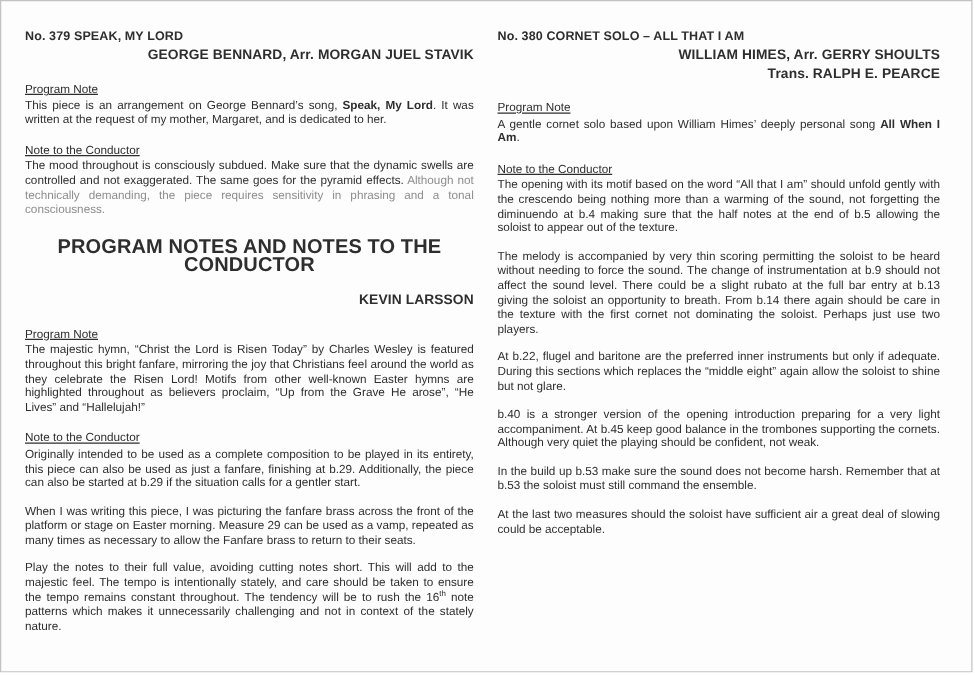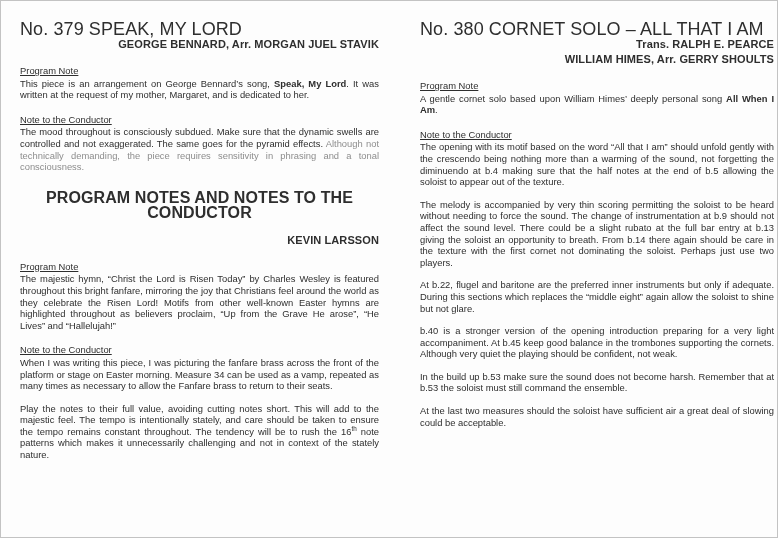--- a/index.html
+++ b/index.html
@@ -12,25 +12,25 @@
     box-sizing: border-box;
     font-family: "Liberation Sans", "DejaVu Sans", sans-serif;
     color: #2e2e2e;
     overflow: hidden;
   }
   .col {
     position: absolute;
     top: 21px;
   }
   .col-left  { left: 19px;  width: 359px; }
-  .col-right { left: 419px; width: 354px; }
+  .col-right { left: 397px; width: 354px; }
 
   .doc-title {
-    font-size: 18px;
-    font-weight: normal;
+    font-size: 10px;
+    font-weight: bold;
     line-height: 15px;
     letter-spacing: 0.1px;
   }
   .byline {
     font-size: 11px;
     font-weight: bold;
     text-align: right;
     line-height: 15px;
     letter-spacing: 0.1px;
   }
@@ -74,28 +74,29 @@
     <p><span>The mood throughout is consciously subdued. Make sure that the dynamic swells are controlled and not exaggerated.  The same goes for the pyramid effects. </span><span class="faded">Although not technically demanding, the piece requires sensitivity in phrasing and a tonal consciousness.</span></p>
 
     <div class="section-heading">PROGRAM NOTES AND NOTES TO THE CONDUCTOR</div>
 
     <div class="byline">KEVIN LARSSON</div>
 
     <div class="label">Program Note</div>
     <p>The majestic hymn, “Christ the Lord is Risen Today” by Charles Wesley is featured throughout this bright fanfare, mirroring the joy that Christians feel around the world as they celebrate the Risen Lord!  Motifs from other well-known Easter hymns are highlighted throughout as believers proclaim, “Up from the Grave He arose”, “He Lives” and “Hallelujah!”</p>
 
     <div class="label">Note to the Conductor</div>
-    <p>When I was writing this piece, I was picturing the fanfare brass across the front of the platform or stage on Easter morning. Measure 34 can be used as a vamp, repeated as many times as necessary to allow the Fanfare brass to return to their seats.</p>
+    <p>Originally intended to be used as a complete composition to be played in its entirety, this piece can also be used as just a fanfare, finishing at b.29. Additionally, the piece can also be started at b.29 if the situation calls for a gentler start.</p>
+    <p>When I was writing this piece, I was picturing the fanfare brass across the front of the platform or stage on Easter morning. Measure 29 can be used as a vamp, repeated as many times as necessary to allow the Fanfare brass to return to their seats.</p>
     <p><span>Play the notes to their full value, avoiding cutting notes short. This will add to the majestic feel. The tempo is intentionally stately, and care should be taken to ensure the tempo remains constant throughout. The tendency will be to rush the 16</span><sup>th</sup><span> note patterns which makes it unnecessarily challenging and not in context of the stately nature.</span></p>
   </div>
 
   <div class="col col-right">
     <div class="doc-title">No. 380 CORNET SOLO – ALL THAT I AM</div>
+    <div class="byline">WILLIAM HIMES, Arr. GERRY SHOULTS</div>
     <div class="byline">Trans. RALPH E. PEARCE</div>
-    <div class="byline">WILLIAM HIMES, Arr. GERRY SHOULTS</div>
 
     <div class="label">Program Note</div>
     <p><span>A gentle cornet solo based upon William Himes’ deeply personal song </span><strong>All When I Am</strong><span>.</span></p>
 
     <div class="label">Note to the Conductor</div>
     <p>The opening with its motif based on the word “All that I am” should unfold gently with the crescendo being nothing more than a warming of the sound, not forgetting the diminuendo at b.4 making sure that the half notes at the end of b.5 allowing the soloist to appear out of the texture.</p>
     <p>The melody is accompanied by very thin scoring permitting the soloist to be heard without needing to force the sound.  The change of instrumentation at b.9 should not affect the sound level.  There could be a slight rubato at the full bar entry at b.13 giving the soloist an opportunity to breath.  From b.14 there again should be care in the texture with the first cornet not dominating the soloist.  Perhaps just use two players.</p>
     <p>At b.22, flugel and baritone are the preferred inner instruments but only if adequate. During this sections which replaces the “middle eight” again allow the soloist to shine but not glare.</p>
     <p>b.40 is a stronger version of the opening introduction preparing for a very light accompaniment.  At b.45 keep good balance in the trombones supporting the cornets.  Although very quiet the playing should be confident, not weak.</p>
     <p>In the build up b.53 make sure the sound does not become harsh.  Remember that at b.53 the soloist must still command the ensemble.</p>

